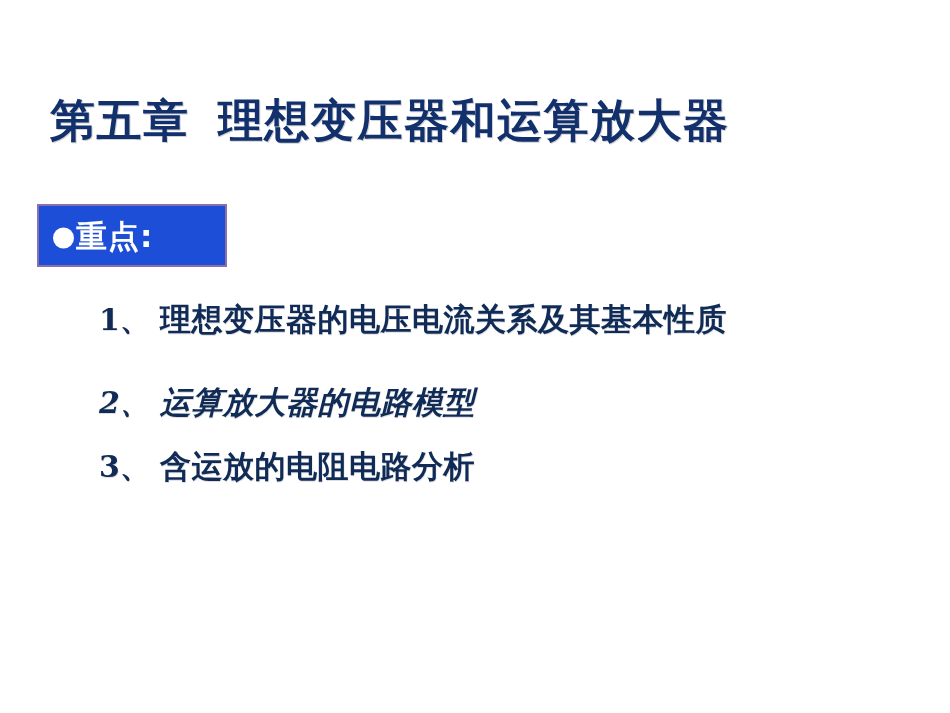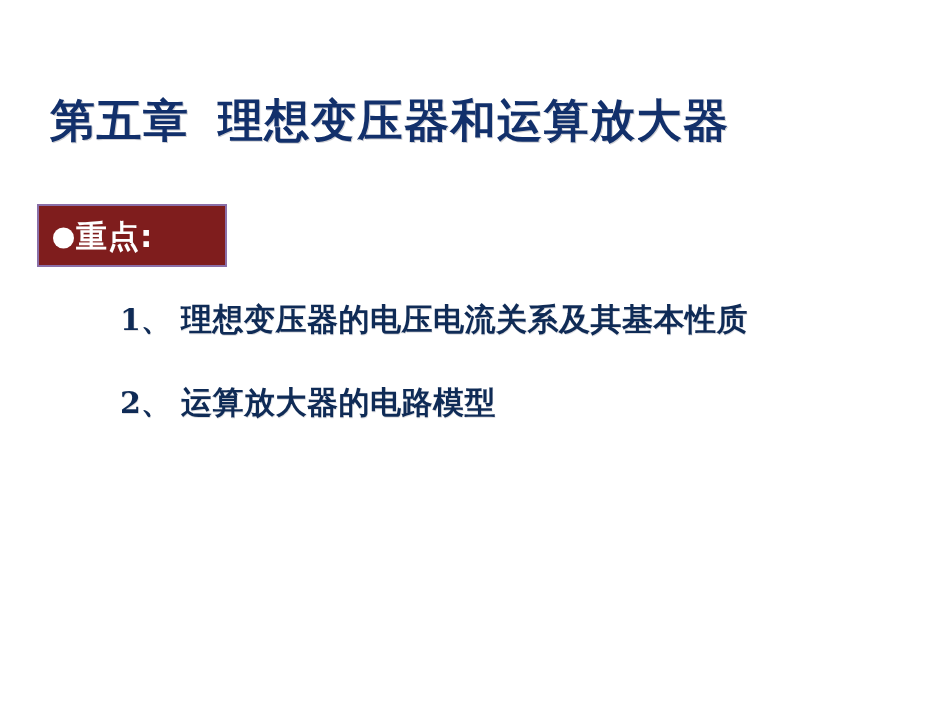--- a/index.html
+++ b/index.html
@@ -42,21 +42,21 @@
     text-shadow: 1px 1px 0 rgba(150,150,160,0.45);
   }
 
   
   .keypoint-box {
     position: absolute;
     left: 37px;
     top: 204px;
     width: 190px;
     height: 63px;
-    background: #7f1d1d;
+    background: #1d4ed8;
     border: 2px solid #8A6FA8;
     box-sizing: border-box;
   }
   .keypoint-inner {
     position: absolute;
     left: 14px;
     top: 50%;
     transform: translateY(-50%);
     white-space: nowrap;
     color: #ffffff;
@@ -75,35 +75,35 @@
     margin-right: 2px;
   }
   .keypoint-label {
     display: inline-block;
     letter-spacing: 1px;
   }
 
   
   .points {
     position: absolute;
-    left: 120px;
+    left: 99px;
     top: 300px;
     width: 800px;
   }
   .point-item {
     white-space: nowrap;
     color: #0F2B56;
     font-family: "DejaVu Sans", "Liberation Sans", sans-serif;
     font-weight: bold;
     font-size: 31px;
     line-height: 1.25;
     text-shadow: 0.6px 0.6px 0 rgba(160,160,170,0.35);
   }
   .point-item.gap-large { margin-bottom: 44px; }
-  .point-item.gap-small { margin-bottom: 25px; }
+  .point-item.gap-small { margin-bottom: 25px; font-style: italic; }
 
   .point-num {
     display: inline-block;
     font-family: "DejaVu Serif", "Liberation Serif", serif;
     font-weight: bold;
     font-size: 30px;
   }
   .point-sep {
     display: inline-block;
     width: 10px;
@@ -129,16 +129,19 @@
   <div class="points">
 
     <div class="point-item gap-large">
       <span class="point-num">1</span><span class="point-num">、</span><span class="point-sep"></span><span class="point-text">理想变压器的电压电流关系及其基本性质</span>
     </div>
 
     <div class="point-item gap-small">
       <span class="point-num">2</span><span class="point-num">、</span><span class="point-sep"></span><span class="point-text">运算放大器的电路模型</span>
     </div>
 
+    <div class="point-item">
+      <span class="point-num">3</span><span class="point-num">、</span><span class="point-sep"></span><span class="point-text">含运放的电阻电路分析</span>
+    </div>
 
   </div>
 
 </div>
 
 </body></html>

